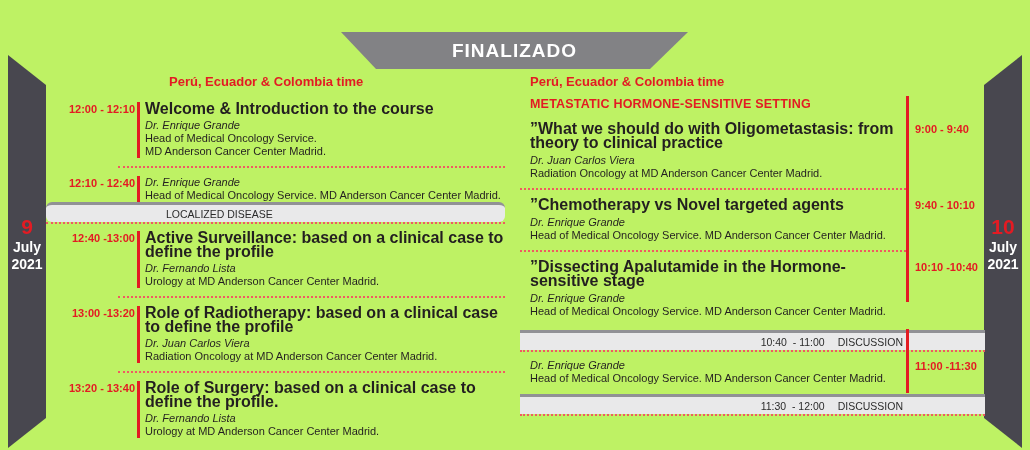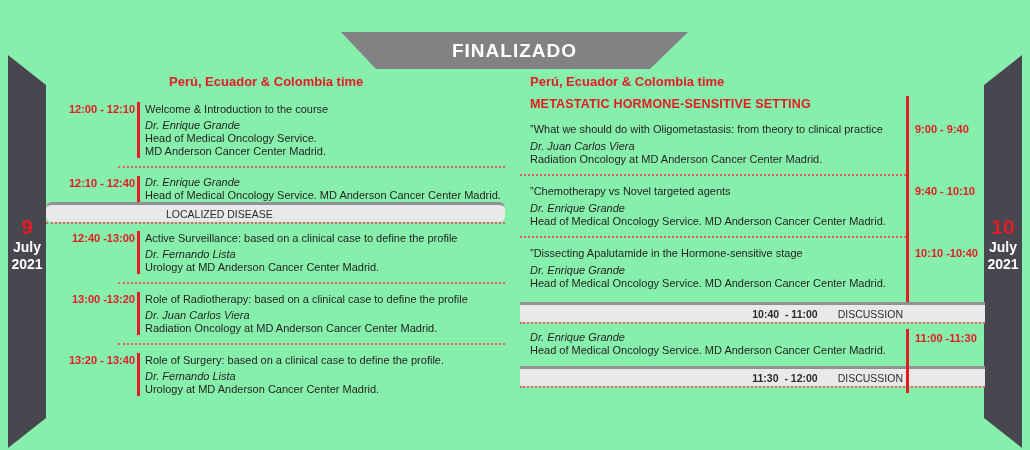--- a/index.html
+++ b/index.html
@@ -1,18 +1,18 @@
 <!DOCTYPE html>
 <html><head>
 <meta charset="utf-8">
 <style>
   * { margin:0; padding:0; box-sizing:border-box; }
   html,body { background:#ffffff; }
   .page {
-    position:relative; width:1030px; height:450px; background:#86efac;
+    position:relative; width:1030px; height:450px; background:#bef264;
     font-family:"Liberation Sans", sans-serif; color:#231f20; overflow:hidden;
   }
 
   
   .banner {
     position:absolute; left:341px; top:32px; width:347px; height:37px;
     background:#828285;
     clip-path:polygon(0 0, 100% 0, calc(100% - 38px) 100%, 35px 100%);
     display:flex; align-items:center; justify-content:center;
   }
@@ -47,39 +47,39 @@
   .session { display:flex; align-items:stretch; }
   .s-time {
     color:#e31b23; font-weight:bold; font-size:11px; padding-top:1px; white-space:nowrap;
   }
   .col-left .s-time  { width:91px; text-align:right; padding-right:2px; }
   .col-right .s-time { width:76px; text-align:left; padding-left:9px; }
   .s-bar { width:3px; background:#e31b23; }
   .s-content { flex:1; }
   .col-left  .s-content { padding-left:5px; }
   .col-right .s-content { width:386px; flex:0 0 386px; padding-left:10px; padding-right:6px; }
-  .s-title { font-weight:normal; font-size:11px; line-height:14px; margin-bottom:3px; white-space:pre-line; }
+  .s-title { font-weight:bold; font-size:16px; line-height:14px; margin-bottom:3px; white-space:pre-line; }
   .col-right .s-title { margin-bottom:4px; }
   .s-speaker { font-style:italic; font-size:11px; line-height:13px; }
   .s-desc { font-size:11px; line-height:13px; white-space:pre-line; }
 
   
   .sep { border-top:2px dotted #f05a62; height:0; }
   .col-left  .sep-content { margin:8px 0 8px 72px; }
   .col-right .sep-content { margin:8px 79px 8px 0; }
   .sep-full { margin:0; }
 
   
   .graybar {
     background:#e9e9ea; border-top:3px solid #919195; height:20px;
     display:flex; align-items:center; font-size:10.5px; color:#2b2b2b;
   }
   .graybar-left { padding-left:120px;border-radius:6px; }
   .graybar-right { justify-content:flex-end; padding-right:82px; }
-  .graybar-right .disc-time { font-weight:bold; margin-right:20px; white-space:pre; }
+  .graybar-right .disc-time { font-weight:normal; margin-right:13px; white-space:pre; }
   .gb1 { margin-top:12px; }
   .gb2 { margin-top:9px; }
   .row2 { margin-top:7px; }
   .rowR3 { margin-top:7px; }
 
   
   .rbar { position:absolute; width:3px; background:#e31b23; left:386px; }
   .rbarA { top:22px; height:206px; }
   .rbarB { top:255px; height:64px; }
 </style>

